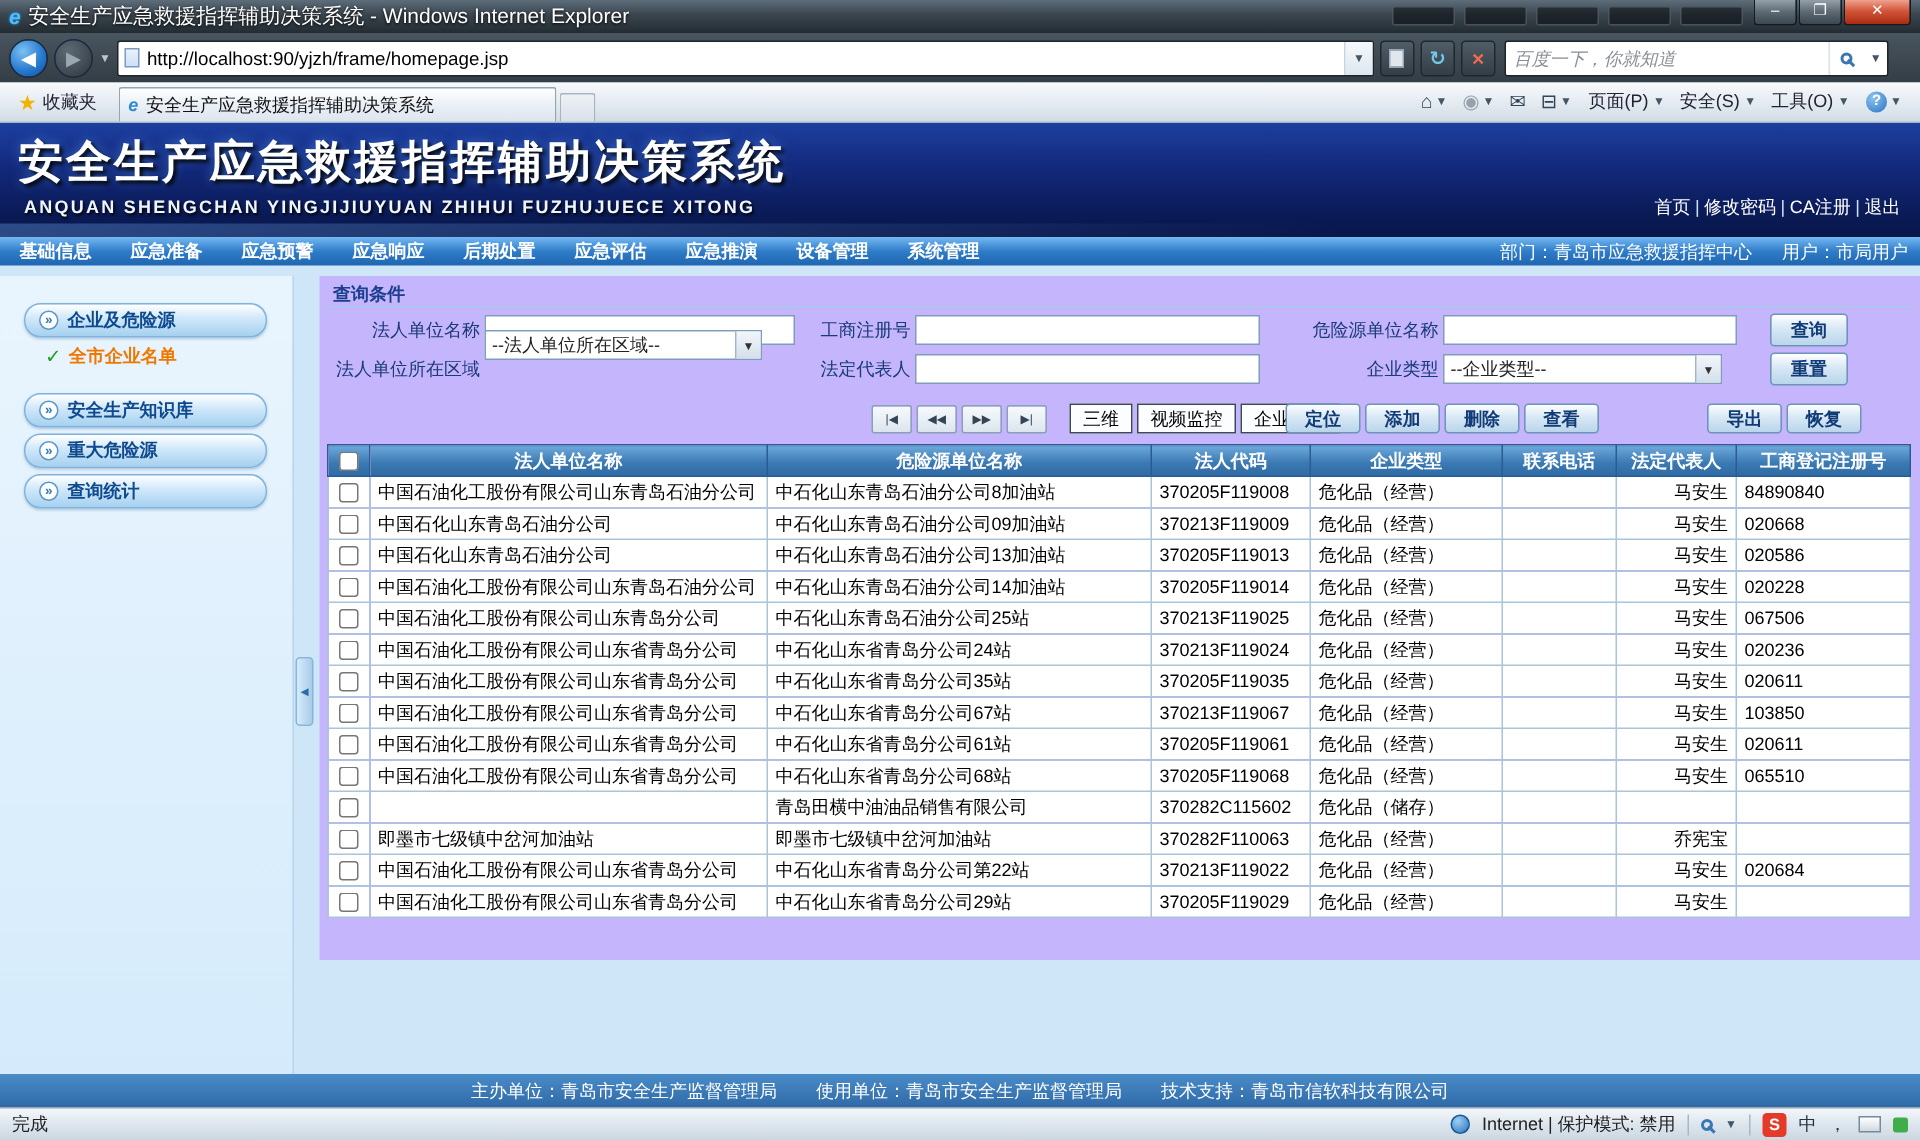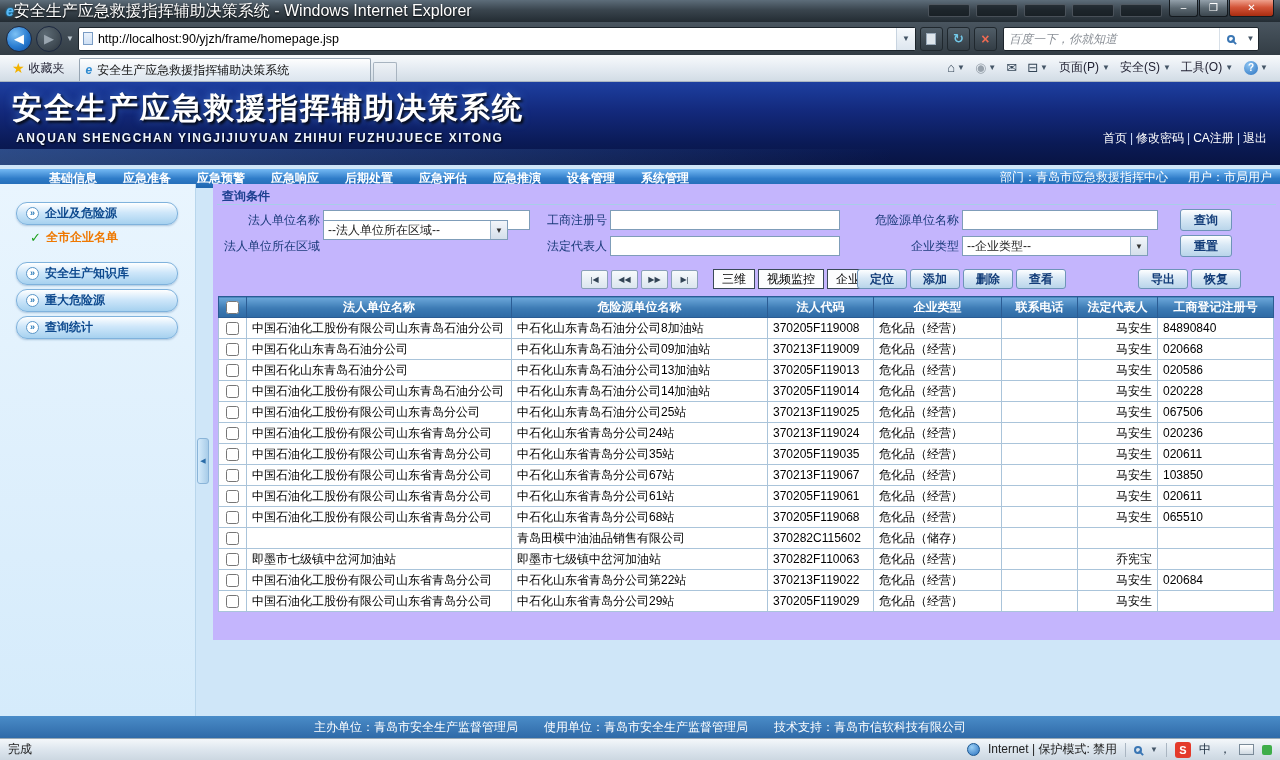--- a/index.html
+++ b/index.html
@@ -3,21 +3,21 @@
 <meta charset="utf-8">
 <style>
 *{margin:0;padding:0;box-sizing:border-box;}
 html,body{width:1280px;height:760px;}
 body{font-family:"Liberation Sans","DejaVu Sans",sans-serif;font-size:12px;overflow:hidden;}
 .window{position:relative;width:1280px;height:760px;background:#cfe6f8;overflow:hidden;}
 
 
 .titlebar{position:absolute;top:0;left:0;right:0;height:22px;background:linear-gradient(180deg,#5d6d7a,#3a454e 45%,#232c33);display:flex;align-items:center;padding-left:6px;color:#fff;}
 .ie-icon{font-style:italic;font-weight:bold;color:#5bb8f5;font-size:14px;text-shadow:0 0 2px #0af;}
-.title-text{margin-left:0;font-size:16px;text-shadow:0 1px 2px #000;}
+.title-text{margin-left:5px;font-size:14px;text-shadow:0 1px 2px #000;}
 .overlay-widgets{position:absolute;right:118px;top:4px;display:flex;gap:6px;}
 .overlay-widget{width:42px;height:13px;background:rgba(8,12,16,.55);border:1px solid rgba(130,140,150,.45);border-radius:2px;}
 .win-controls{position:absolute;right:6px;top:0;display:flex;gap:1px;}
 .win-btn{width:29px;height:17px;border:1px solid #141a1f;border-top:none;background:linear-gradient(180deg,#93a0aa,#5c6972 50%,#3c474f);border-radius:0 0 3px 3px;color:#fff;font-size:10px;line-height:15px;text-align:center;}
 .win-btn.close{width:45px;background:linear-gradient(180deg,#efa28e,#d4563a 45%,#a92c10);}
 
 
 .addressbar{position:absolute;top:22px;left:0;right:0;height:33px;background:linear-gradient(180deg,#49555f,#333d45);display:flex;align-items:center;padding:0 6px;gap:4px;}
 .nav-circle{width:26px;height:26px;border-radius:50%;display:flex;align-items:center;justify-content:center;font-size:13px;color:#fff;border:1px solid #1c2840;}
 .nav-back{background:radial-gradient(circle at 35% 30%,#7cc1f5,#2a7cd0 55%,#0b4c9e);}
@@ -57,21 +57,21 @@
 
 .page-header{position:absolute;top:82px;left:0;right:0;height:83px;background:linear-gradient(180deg,#1d3fa0 0%,#13297c 35%,#0a1a55 75%,#081443 100%);overflow:hidden;}
 .page-header::after{content:'';position:absolute;bottom:0;left:0;right:0;height:16px;background:linear-gradient(90deg,rgba(110,170,240,.35),rgba(40,80,160,0) 70%);}
 .main-title{position:absolute;left:12px;top:6px;font-size:30px;font-weight:bold;color:#fff;letter-spacing:2px;text-shadow:2px 2px 3px #000,0 0 8px rgba(90,160,255,.6);}
 .sub-title{position:absolute;left:16px;top:49px;font-size:12px;font-weight:bold;color:#eef5ff;letter-spacing:1.5px;text-shadow:1px 1px 2px #000;}
 .header-links{position:absolute;right:10px;bottom:18px;color:#fff;}
 .hl-link{padding:0 3px;cursor:pointer;}
 .hl-sep{color:#cfe0ff;}
 
 
-.menubar{position:absolute;top:169px;left:0;right:0;height:19px;background:linear-gradient(180deg,#74b9f4,#2f7cc8 50%,#1f66b0);display:flex;align-items:flex-start;color:#fff;padding-left:36px;}
+.menubar{position:absolute;top:158px;left:0;right:0;height:19px;background:linear-gradient(180deg,#74b9f4,#2f7cc8 50%,#1f66b0);display:flex;align-items:flex-end;color:#fff;}
 .menu-item{padding:0 13px;font-weight:bold;height:100%;display:flex;align-items:center;cursor:pointer;}
 .menu-right{margin-left:auto;display:flex;gap:20px;padding-right:8px;}
 
 
 .sidebar{position:absolute;left:0;top:184px;width:196px;height:532px;background:linear-gradient(180deg,#e9f5fe,#d5ebfb);padding-top:14px;border-right:1px solid #b8d6ec;}
 .side-btn{width:162px;height:23px;margin:4px 0 4px 16px;background:linear-gradient(180deg,#ffffff,#cfe7fa 45%,#a6d1ef);border:1px solid #7fb2dc;border-radius:11px;display:flex;align-items:center;gap:6px;padding:0 9px;color:#0e4a8e;font-weight:bold;box-shadow:0 1px 2px rgba(60,110,160,.35);cursor:pointer;}
 .side-ico{width:13px;height:13px;border-radius:50%;background:#fff;border:1px solid #5a96c8;color:#2a7ab8;font-size:9px;line-height:11px;text-align:center;flex:none;}
 .side-active{margin:3px 0 12px 30px;display:flex;align-items:center;gap:5px;color:#ef7800;font-weight:bold;cursor:pointer;}
 .check{color:#1da01d;font-weight:bold;font-size:13px;}
 .collapse{position:absolute;left:197px;top:438px;width:12px;height:46px;background:linear-gradient(90deg,#d5ebfb,#a8cce8);border:1px solid #8ab4d8;border-radius:3px;display:flex;align-items:center;justify-content:center;color:#2a6ca8;font-size:7px;cursor:pointer;}

